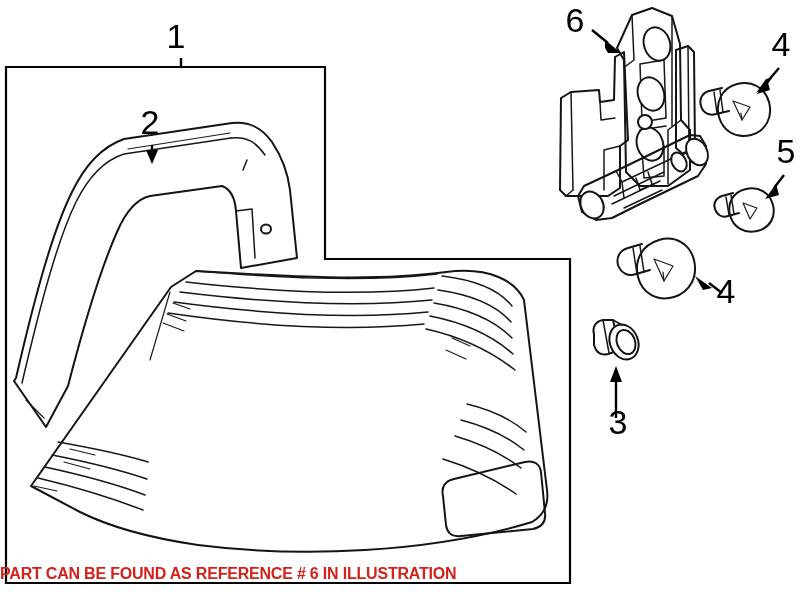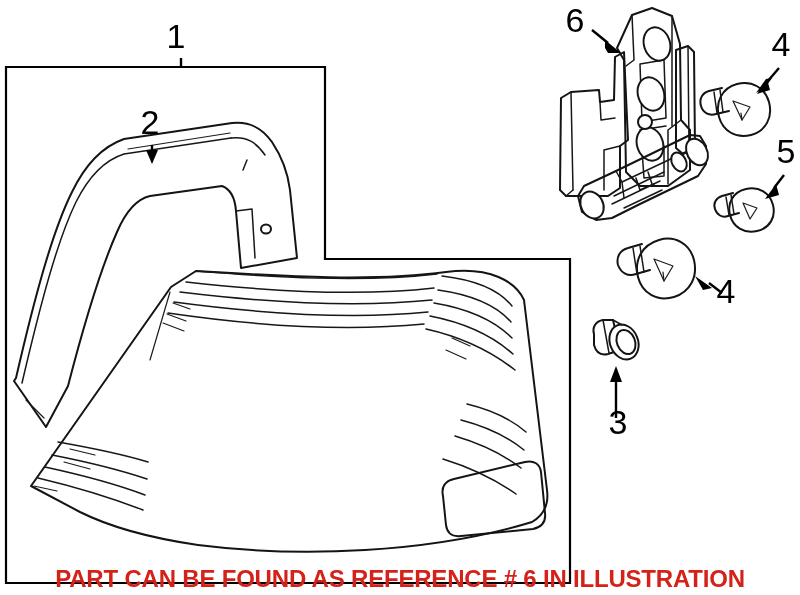--- a/index.html
+++ b/index.html
@@ -66,24 +66,24 @@
     font-family: "Liberation Sans", sans-serif;
     font-size: 34px;
     font-weight: 400;
     fill: #000000;
   }
   .footer-note {
     position: absolute;
     left: 0;
     top: 565px;
     width: 800px;
-    text-align: center;
+    text-align: left;
     color: #d42119;
     font-family: "Liberation Sans", sans-serif;
-    font-size: 24px;
+    font-size: 16px;
     font-weight: bold;
     letter-spacing: -0.2px;
     white-space: nowrap;
   }
 </style>
 </head>
 <body>
 
 <div id="diagram-root">
 

